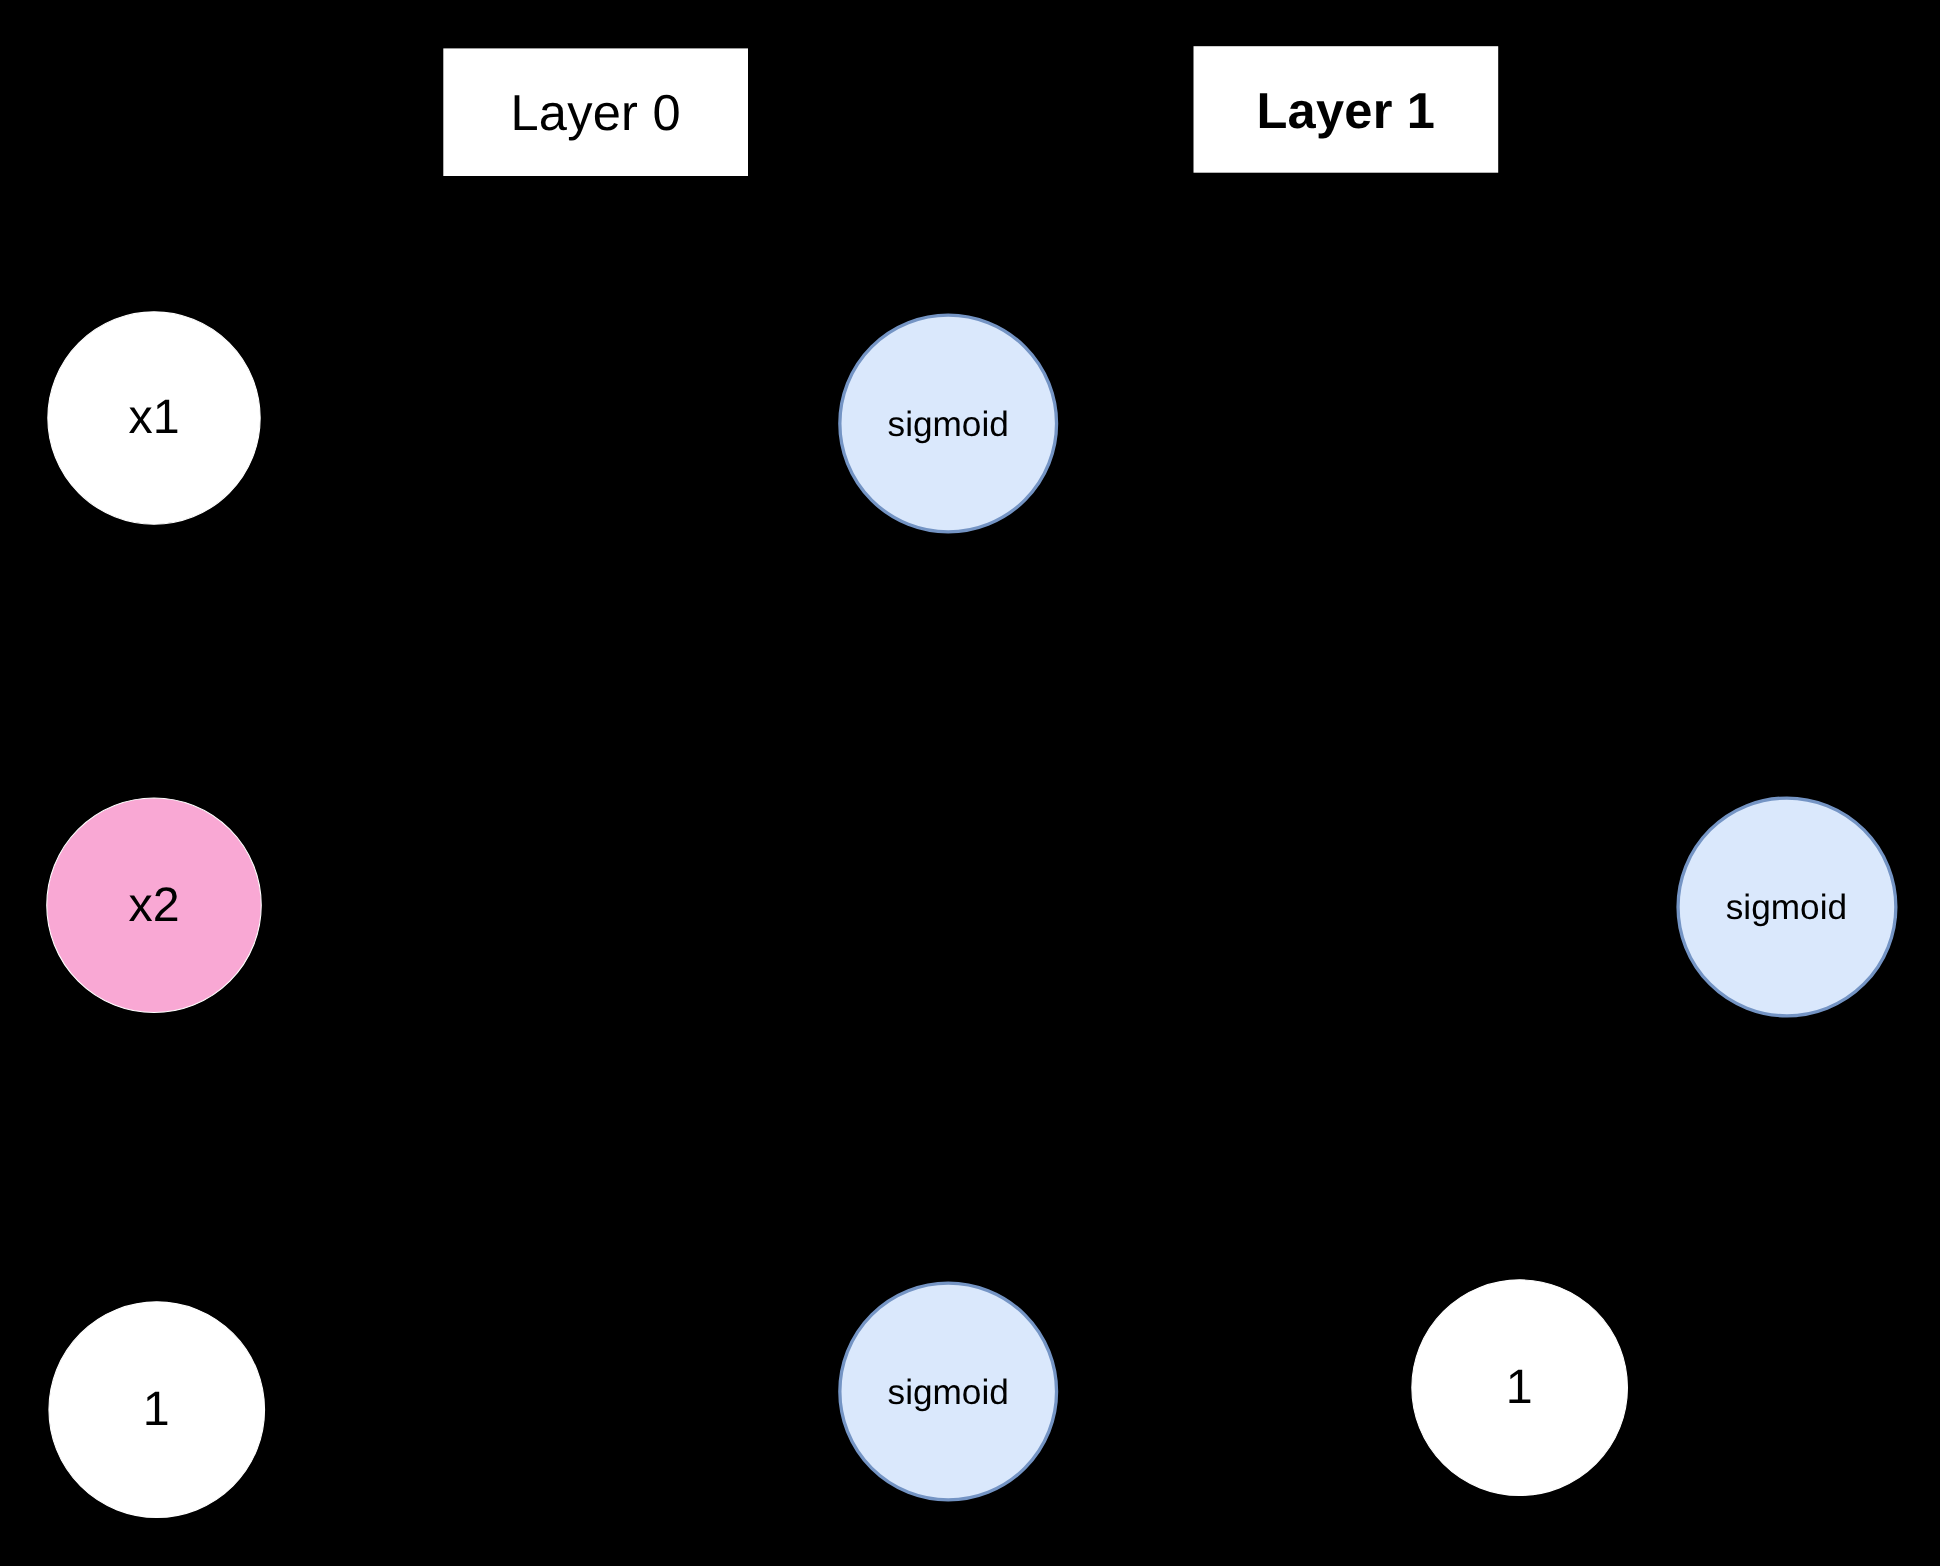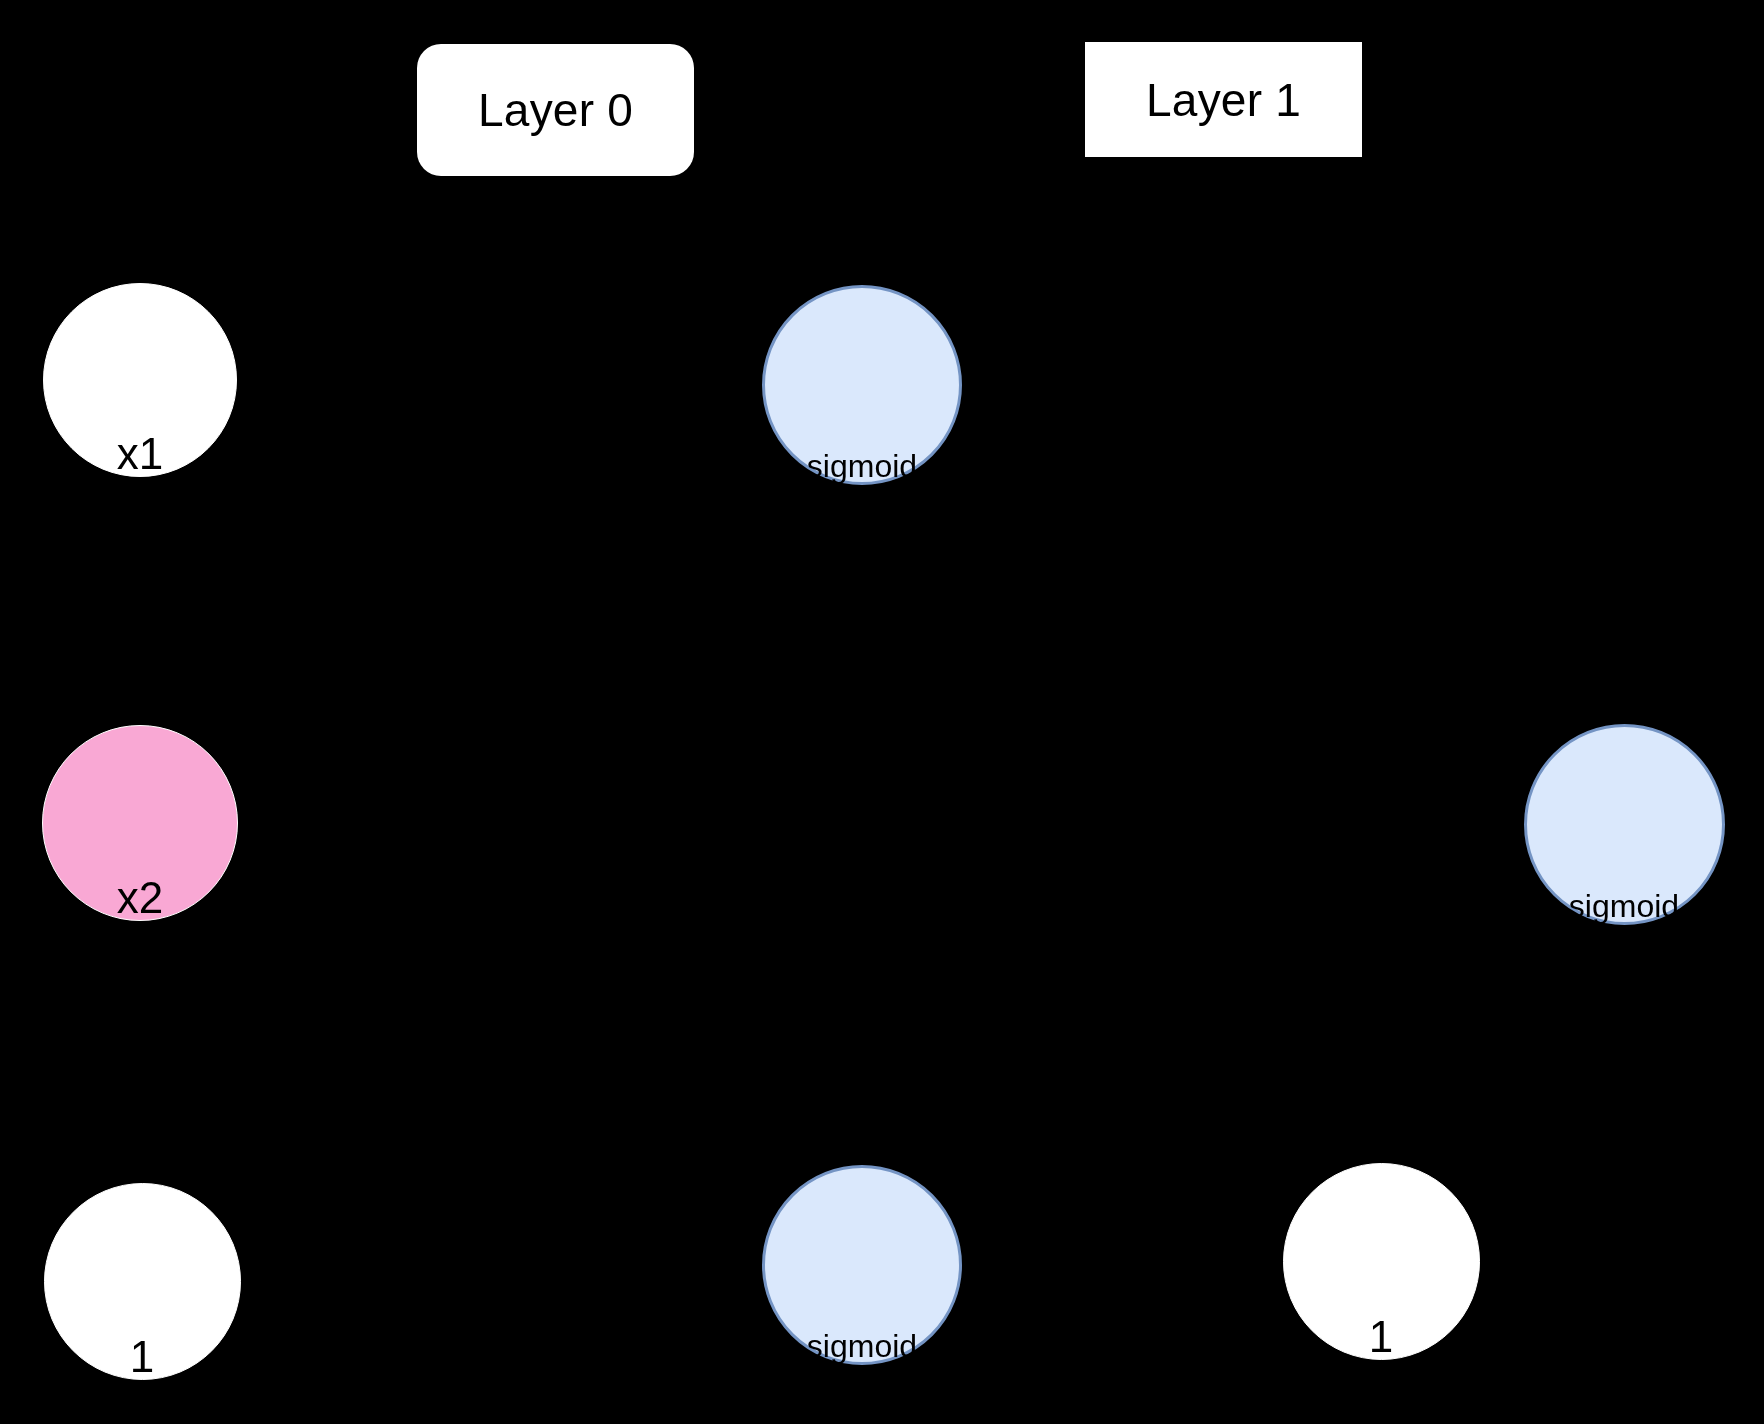--- a/index.html
+++ b/index.html
@@ -26,21 +26,21 @@
     color: #000000;
     font-size: 46px;
     line-height: 1;
     letter-spacing: 0.2px;
     box-sizing: border-box;
     border: 0;
   }
   .node {
     position: absolute;
     display: flex;
-    align-items: flex-end;
+    align-items: center;
     justify-content: center;
     border-radius: 50%;
     box-sizing: border-box;
     text-align: center;
     line-height: 1;
   }
   .node-input {
     background: #ffffff;
     border: 1px solid #ffffff;
     color: #000000;
@@ -78,24 +78,24 @@
         <line x1="223.58153188927224" y1="874.1676414058979" x2="776.7127225619671" y2="1212.7881210143898" stroke="#000000" stroke-width="2"></line>
         <line x1="203.69952416913077" y1="1204.2183699228594" x2="799.3608891683951" y2="462.9508934793305" stroke="#000000" stroke-width="2"></line>
         <line x1="240.47568801641359" y1="1278.811651377413" x2="762.024682216839" y2="1267.2216737285146" stroke="#000000" stroke-width="2"></line>
         <line x1="948.6488323390846" y1="434.9197341166117" x2="1536.91792349922" y2="773.8306672128052" stroke="#000000" stroke-width="2"></line>
         <line x1="948.5504039493901" y1="1214.909805588345" x2="1537.0168440308628" y2="874.3406453837132" stroke="#000000" stroke-width="2"></line>
         <line x1="1428.8692767370555" y1="1174.914099036653" x2="1575.1587582530549" y2="911.833838038745" stroke="#000000" stroke-width="2"></line>
       </g>
   </svg>
 
   <div id="layer-labels">
-      <div class="layer-label" style="left: 417px; top: 44px; width: 277px; height: 132px; background: rgb(255, 255, 255); color: rgb(0, 0, 0); border-radius: 24px;">
+      <div class="layer-label" style="left: 403px; top: 44px; width: 277px; height: 116px; background: rgb(255, 255, 255); color: rgb(0, 0, 0);">
         <span>Layer 0</span>
       </div>
-      <div class="layer-label" style="left: 1085px; top: 42px; width: 277px; height: 115px; background: rgb(255, 255, 255); color: rgb(0, 0, 0);">
+      <div class="layer-label" style="left: 1085px; top: 42px; width: 277px; height: 115px; background: rgb(255, 255, 255); color: rgb(0, 0, 0); font-weight: bold;">
         <span>Layer 1</span>
       </div>
     </div>
   <div id="nodes">
       <div class="node node-input" style="left: 43px; top: 283px; width: 194px; height: 194px; background: rgb(255, 255, 255); border-color: rgb(255, 255, 255); color: rgb(0, 0, 0);">
         <span class="node-label">x1</span>
       </div>
       <div class="node node-input" style="left: 42px; top: 725px; width: 196px; height: 196px; background: #f9a8d4; border-color: rgb(255, 255, 255); color: rgb(0, 0, 0);">
         <span class="node-label">x2</span>
       </div>

